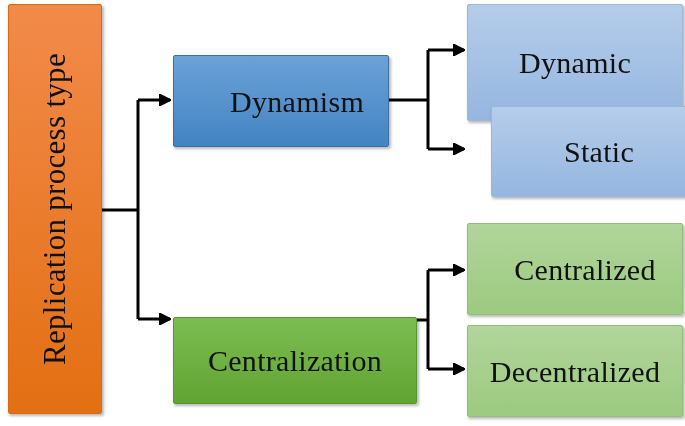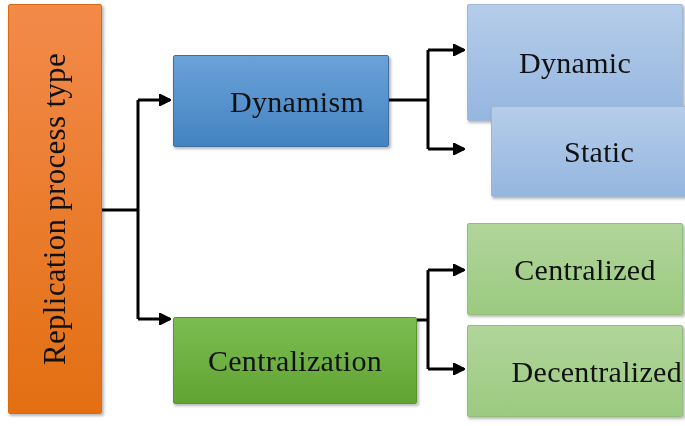--- a/index.html
+++ b/index.html
@@ -84,17 +84,17 @@
   </div>
 
   <div class="node pos-static" style="background: linear-gradient(rgb(181, 205, 233), rgb(149, 182, 224)); border-color: rgb(159, 182, 212);">
     <span class="node-label" style="color: rgb(17, 17, 17);">Static</span>
   </div>
 
   <div class="node pos-centralized" style="background: linear-gradient(rgb(177, 213, 155), rgb(156, 202, 128)); border-color: rgb(148, 189, 124); padding-left: 20px;">
     <span class="node-label" style="color: rgb(17, 17, 17);">Centralized</span>
   </div>
 
-  <div class="node pos-decentralized" style="background: linear-gradient(rgb(177, 213, 155), rgb(156, 202, 128)); border-color: rgb(148, 189, 124); justify-content: flex-end;">
+  <div class="node pos-decentralized" style="background: linear-gradient(rgb(177, 213, 155), rgb(156, 202, 128)); border-color: rgb(148, 189, 124);">
     <span class="node-label" style="color: rgb(17, 17, 17);">Decentralized</span>
   </div>
 
 </div>
 
 </body></html>

